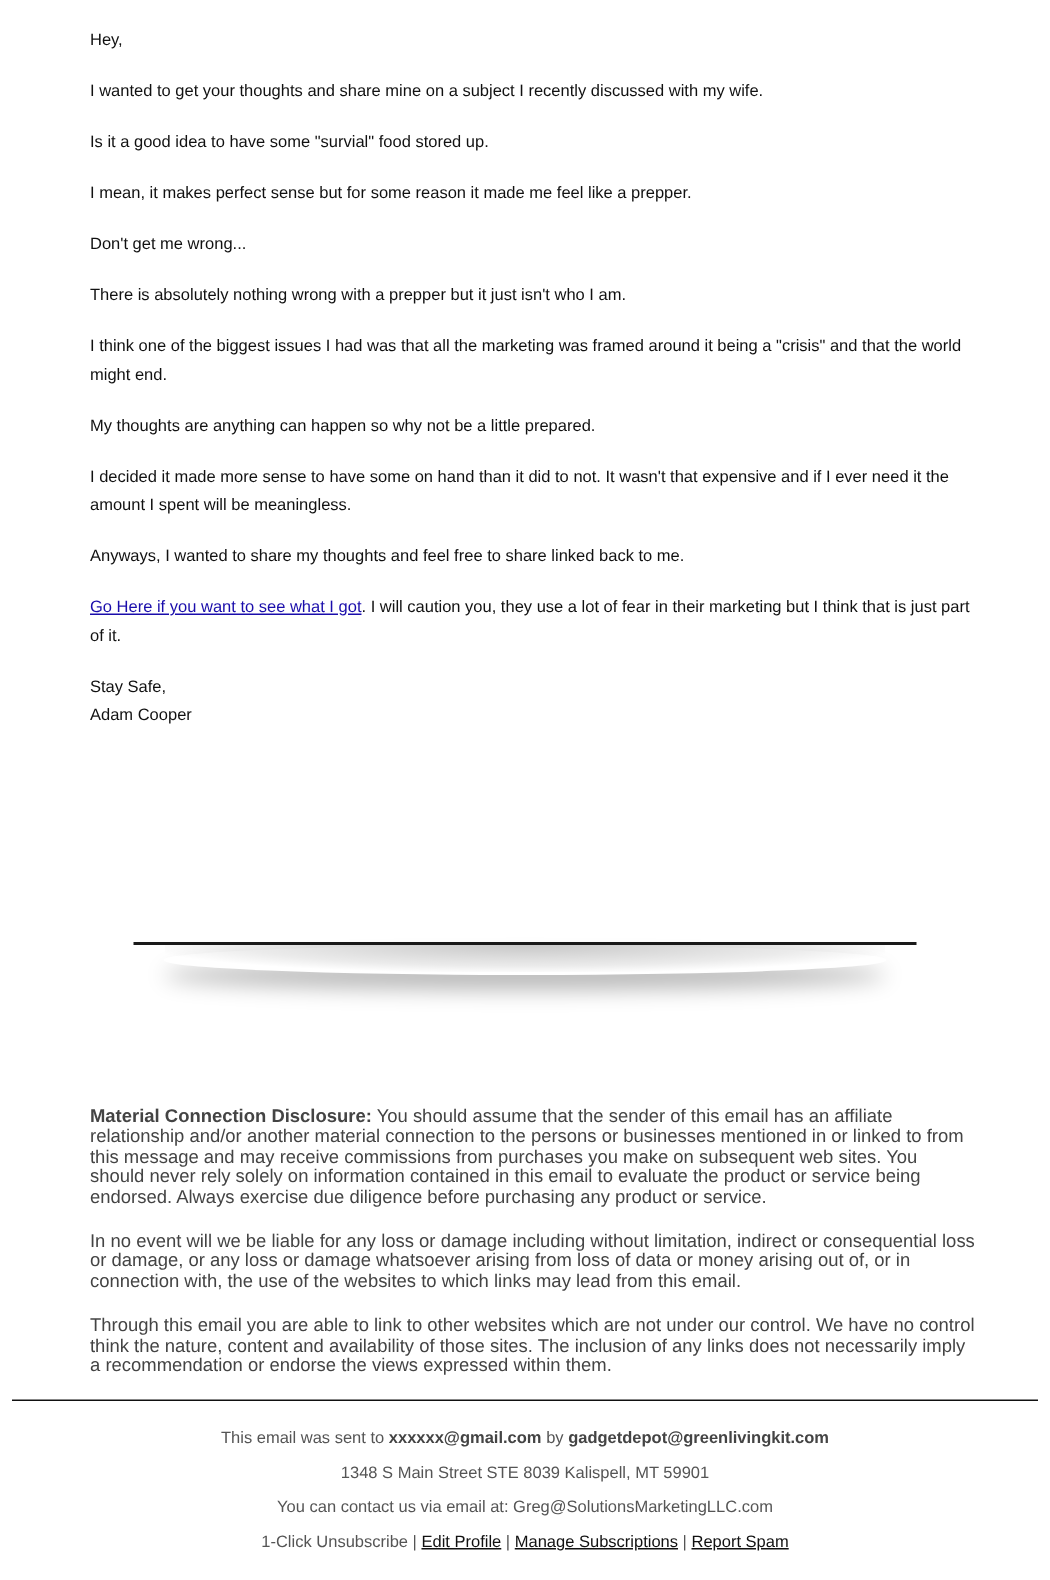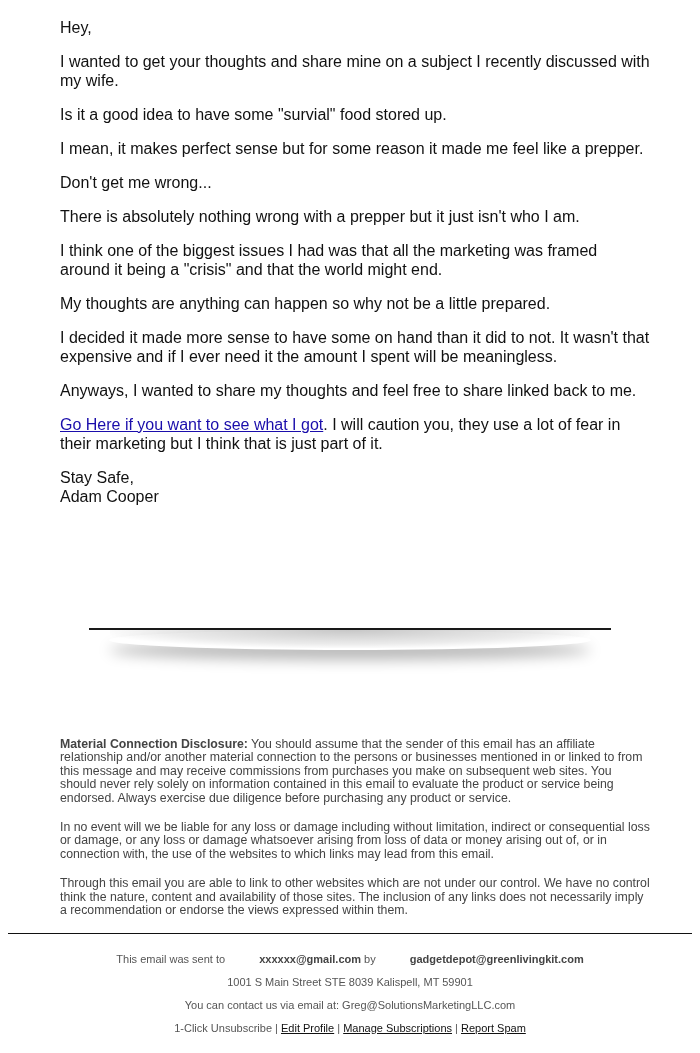--- a/index.html
+++ b/index.html
@@ -13,21 +13,21 @@
       position: relative;
       overflow: hidden;
       font-family: "Liberation Sans", sans-serif;
       color: #111111;
     }
     .body-text {
       position: absolute;
       left: 60px;
       top: 18px;
       width: 590px;
-      font-size: 16px;
+      font-size: 11px;
       line-height: 19px;
       color: #111111;
     }
     .body-text p {
       margin: 0 0 15px 0;
     }
     .body-text a {
       color: #1a0dab;
       text-decoration: underline;
     }
@@ -87,21 +87,21 @@
       left: 0;
       top: 953px;
       width: 700px;
       text-align: center;
       font-size: 11px;
       line-height: 12px;
       color: #555555;
     }
     .footer .line { margin: 0; }
     .footer .gap { height: 11px; }
-    .footer strong { color: #444444; font-weight: bold; margin-left: 31px; }
+    .footer strong { color: #444444; font-weight: bold; }
     .footer a {
       color: #111111;
     }
   </style>
 </head>
 <body>
 
 <div class="body-text">
   <p>Hey,</p>
   <p>I wanted to get your thoughts and share mine on a subject I recently discussed with my wife.</p>
@@ -124,18 +124,18 @@
   <p><strong>Material Connection Disclosure:</strong><span> You should assume that the sender of this email has an affiliate relationship and/or another material connection to the persons or businesses mentioned in or linked to from this message and may receive commissions from purchases you make on subsequent web sites. You should never rely solely on information contained in this email to evaluate the product or service being endorsed. Always exercise due diligence before purchasing any product or service.</span></p>
   <p>In no event will we be liable for any loss or damage including without limitation, indirect or consequential loss or damage, or any loss or damage whatsoever arising from loss of data or money arising out of, or in connection with, the use of the websites to which links may lead from this email.</p>
   <p>Through this email you are able to link to other websites which are not under our control. We have no control think the nature, content and availability of those sites. The inclusion of any links does not necessarily imply a recommendation or endorse the views expressed within them.</p>
 </div>
 
 <div class="footer-rule"></div>
 
 <div class="footer">
   <p class="line"><span>This email was sent to </span><strong>xxxxxx@gmail.com</strong><span> by </span><strong>gadgetdepot@greenlivingkit.com</strong></p>
   <div class="gap"></div>
-  <p class="line">1001 S Main Street STE 8039 Kalispell, MT 59901</p>
+  <p class="line">1348 S Main Street STE 8039 Kalispell, MT 59901</p>
   <div class="gap"></div>
   <p class="line">You can contact us via email at: Greg@SolutionsMarketingLLC.com</p>
   <div class="gap"></div>
   <p class="line"><span>1-Click Unsubscribe</span><span> | </span><a href="#">Edit Profile</a><span> | </span><a href="#">Manage Subscriptions</a><span> | </span><a href="#">Report Spam</a></p>
 </div>
 
 </body></html>

